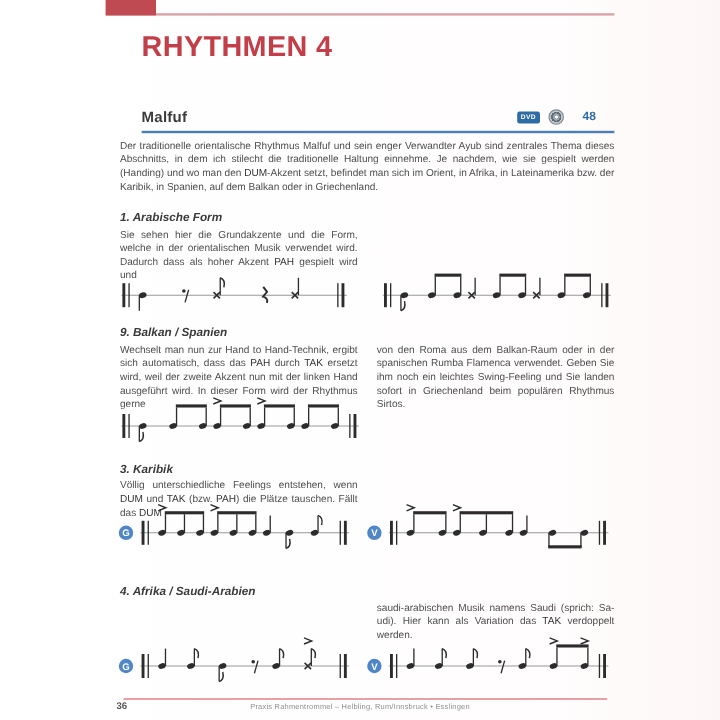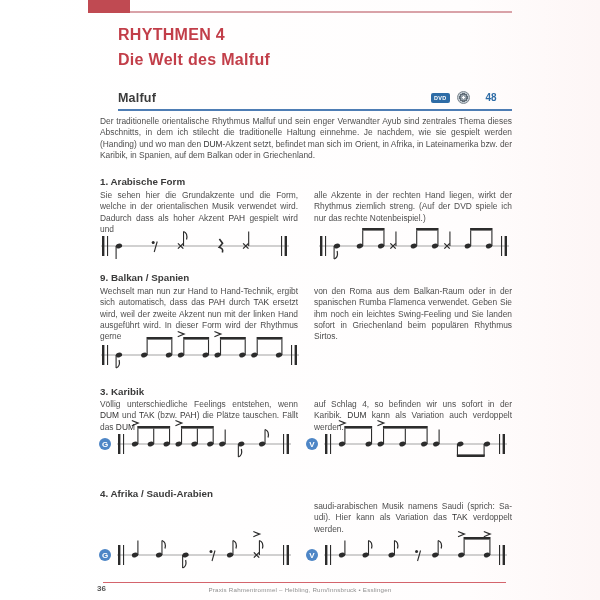--- a/index.html
+++ b/index.html
@@ -1,24 +1,24 @@
 <!DOCTYPE html>
 <html><head>
 <meta charset="utf-8">
 <style>
   html,body{margin:0;padding:0;}
   body{width:600px;height:600px;background:#fdfbfb;font-family:"Liberation Sans",sans-serif;}
   #page{position:relative;width:600px;height:600px;overflow:hidden;
         background:linear-gradient(90deg,#ffffff 0%,#fffdfd 78%,#fdf6f6 100%);}
   .abs{position:absolute;}
-  .title{font-size:16px;font-weight:bold;color:#c23e49;letter-spacing:.3px;}
+  .title{font-size:24px;font-weight:bold;color:#c23e49;letter-spacing:.3px;}
   .topic{font-size:12.5px;font-weight:bold;color:#3b3b3b;letter-spacing:.2px;}
   .body-text{font-size:8.4px;line-height:11.3px;color:#4e4e4e;text-align:justify;}
   .bb{font-weight:normal;color:#333;}
-  .sec-title{font-size:9.8px;font-weight:bold;color:#3a3a3a;}
+  .sec-title{font-size:9.8px;font-weight:bold;color:#3a3a3a;font-style:italic;}
   .col-l{left:100px;width:198px;}
   .col-r{left:314px;width:198px;}
   #corner{left:88px;top:0;width:42px;height:13px;background:#c04a52;}
   #topline{left:130px;top:11px;width:382px;height:2px;background:#d9a2a8;}
   #bluerule{left:118px;top:109px;width:394px;height:1.7px;background:#4e7db4;}
   #intro{left:100px;top:116px;width:412px;}
   #dvdrow{left:431px;top:91px;display:flex;align-items:center;gap:12px;}
   .dvd-rect{background:#2e6ca6;color:#fff;font-size:5.5px;font-weight:bold;
             padding:2px 3px;border-radius:2px;letter-spacing:.3px;line-height:6px;}
   .dvd-disc{width:13px;height:13px;border-radius:50%;margin-left:-5px;
@@ -34,37 +34,35 @@
 </style>
 </head>
 <body>
 
 <div id="page">
 
   <div class="abs" id="corner"></div>
   <div class="abs" id="topline"></div>
 
   <div class="abs title" style="left:118px;top:26px">RHYTHMEN 4</div>
-  <div class="abs title" style="left:118px;top:51px">Die Welt des Malfuf</div>
 
   <div class="abs topic" style="left:118px;top:91px">Malfuf</div>
 
   <div class="abs" id="dvdrow">
     <span class="dvd-rect">DVD</span>
     <span class="dvd-disc"></span>
     <span class="dvd-num">48</span>
   </div>
 
   <div class="abs" id="bluerule"></div>
 
   <div class="abs body-text" id="intro"><span>Der traditionelle orientalische Rhythmus Malfuf und sein enger Verwandter Ayub sind zentrales Thema dieses Abschnitts, in dem ich stilecht die traditionelle Haltung einnehme. Je nachdem, wie sie gespielt werden (Handing) und wo man den </span><span class="bb">DUM</span><span>-Akzent setzt, befindet man sich im Orient, in Afrika, in Lateinamerika bzw. der Karibik, in Spanien, auf dem Balkan oder in Griechenland.</span></div>
 
   <div class="abs sec-title" style="left:100px;top:176px">1. Arabische Form</div>
   <div class="abs body-text col-l" style="top:190px"><span>Sie sehen hier die Grundakzente und die Form, welche in der orientalischen Musik verwendet wird. Dadurch dass als hoher Akzent </span><span class="bb">PAH</span><span> gespielt wird und</span></div>
-  <div class="abs body-text col-r" style="top:190px"><span>alle Akzente in der rechten Hand liegen, wirkt der Rhythmus ziemlich streng. (Auf der DVD spiele ich nur das rechte Notenbeispiel.)</span></div>
   <svg class="abs staff" style="left:100px;top:216px" width="190" height="46" viewBox="0 0 190 46">
       <line x1="1" y1="30" x2="189" y2="30" stroke="#999" stroke-width="0.9"></line>
       <rect x="2" y="20" width="2.4" height="20" fill="#2c2c2c"></rect>
       <rect x="7" y="20" width="1.1" height="20" fill="#2c2c2c"></rect>
       <rect x="181" y="20" width="1.1" height="20" fill="#2c2c2c"></rect>
       <rect x="184.6" y="20" width="2.4" height="20" fill="#2c2c2c"></rect>
       <ellipse cx="19" cy="30" rx="3.2" ry="2.3" fill="#2c2c2c" transform="rotate(-18 19 30)"></ellipse>
       <line x1="16.1" y1="30" x2="16.1" y2="43" stroke="#2c2c2c" stroke-width="1.1"></line>
       <circle cx="53.21739130434783" cy="26.5" r="1.5" fill="#2c2c2c"></circle>
       <line x1="57.21739130434783" y1="25.5" x2="54.21739130434783" y2="36" stroke="#2c2c2c" stroke-width="1.1"></line>
@@ -136,21 +134,20 @@
       <path d="M114.41333333333334 6.5L120.81333333333335 9.1L114.41333333333334 11.7" stroke="#2c2c2c" stroke-width="1.2" fill="none"></path>
       <ellipse cx="154.30666666666667" cy="30" rx="3.2" ry="2.3" fill="#2c2c2c" transform="rotate(-18 154.30666666666667 30)"></ellipse>
       <line x1="157.20666666666668" y1="30" x2="157.20666666666668" y2="14.5" stroke="#2c2c2c" stroke-width="1.1"></line>
       <ellipse cx="179" cy="30" rx="3.2" ry="2.3" fill="#2c2c2c" transform="rotate(-18 179 30)"></ellipse>
       <line x1="181.9" y1="30" x2="181.9" y2="14.5" stroke="#2c2c2c" stroke-width="1.1"></line>
       <rect x="156.60666666666668" y="12" width="25.893333333333317" height="2.6" fill="#2c2c2c"></rect>
     </svg>
 
   <div class="abs sec-title" style="left:100px;top:386px">3. Karibik</div>
   <div class="abs body-text col-l" style="top:399px"><span>Völlig unterschiedliche Feelings entstehen, wenn </span><span class="bb">DUM</span><span> und </span><span class="bb">TAK</span><span> (bzw. </span><span class="bb">PAH</span><span>) die Plätze tauschen. Fällt das </span><span class="bb">DUM</span></div>
-  <div class="abs body-text col-r" style="top:399px"><span>auf Schlag 4, so befinden wir uns sofort in der Karibik. </span><span class="bb">DUM</span><span> kann als Variation auch verdoppelt werden.</span></div>
   <div class="abs badge" style="left:99px;top:438px">G</div>
   <svg class="abs staff" style="left:116px;top:414px" width="176" height="46" viewBox="0 0 176 46">
       <line x1="1" y1="30" x2="175" y2="30" stroke="#999" stroke-width="0.9"></line>
       <rect x="2" y="20" width="2.4" height="20" fill="#2c2c2c"></rect>
       <rect x="7" y="20" width="1.1" height="20" fill="#2c2c2c"></rect>
       <rect x="167" y="20" width="1.1" height="20" fill="#2c2c2c"></rect>
       <rect x="170.6" y="20" width="2.4" height="20" fill="#2c2c2c"></rect>
       <ellipse cx="19" cy="30" rx="3.2" ry="2.3" fill="#2c2c2c" transform="rotate(-18 19 30)"></ellipse>
       <line x1="21.9" y1="30" x2="21.9" y2="14.5" stroke="#2c2c2c" stroke-width="1.1"></line>
       <ellipse cx="34.82051282051282" cy="30" rx="3.2" ry="2.3" fill="#2c2c2c" transform="rotate(-18 34.82051282051282 30)"></ellipse>

